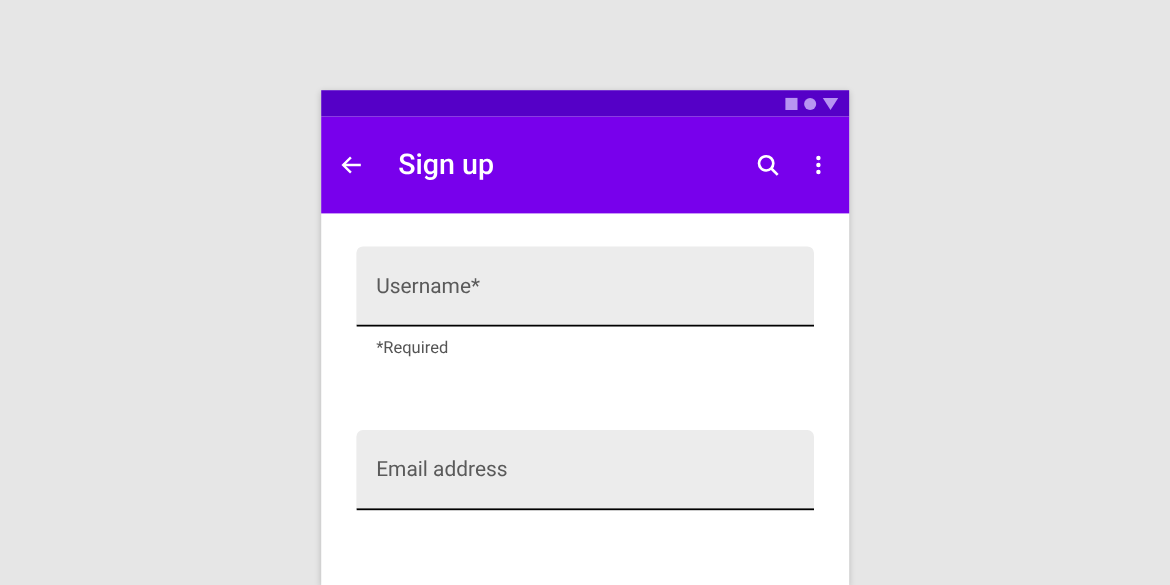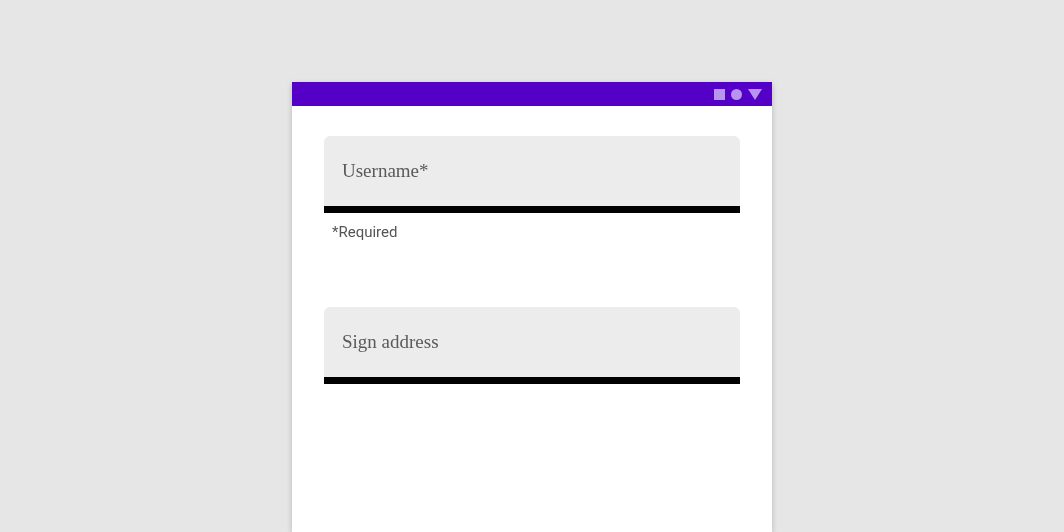--- a/index.html
+++ b/index.html
@@ -51,53 +51,74 @@
       flex: 1;
     }
     .appbar .action { width: 24px; height: 24px; display:flex; align-items:center; justify-content:center; margin-left: 22px; cursor:pointer; }
     .content {
       padding: 30px 32px 0 32px;
     }
     .field {
       background: #ececec;
       border-top-left-radius: 6px;
       border-top-right-radius: 6px;
-      border-bottom: 7px solid #000000;
+      border-bottom: 2px solid #000000;
       padding: 24px 18px;
       margin-bottom: 0;
-      font-family: Liberation Serif, serif;
     }
     .field-label {
       font-size: 19px;
       color: #5a5a5a;
     }
     .helper {
       font-size: 15px;
       color: #555;
-      margin: 10px 0 28px 8px;
+      margin: 10px 0 28px 18px;
     }
     .gap-lg { height: 38px; }
     svg { display:block; }
   </style>
 </head>
 <body>
 
 <div class="device">
   <div class="statusbar">
     <div class="sq"></div>
     <div class="ci"></div>
     <div class="tr"></div>
   </div>
 
+  <div class="appbar">
+    <div class="back">
+      <svg viewBox="0 0 24 24" width="26" height="26" fill="none" stroke="#fff" stroke-width="2.2">
+        <line x1="20" y1="12" x2="4" y2="12"></line>
+        <polyline points="11 5 4 12 11 19"></polyline>
+      </svg>
+    </div>
+    <div class="title">Sign up</div>
+    <div class="action">
+      <svg viewBox="0 0 24 24" width="26" height="26" fill="none" stroke="#fff" stroke-width="2.4">
+        <circle cx="10.5" cy="10.5" r="6.5"></circle>
+        <line x1="21" y1="21" x2="15.2" y2="15.2"></line>
+      </svg>
+    </div>
+    <div class="action">
+      <svg viewBox="0 0 24 24" width="22" height="22" fill="#fff">
+        <circle cx="12" cy="5" r="2.2"></circle>
+        <circle cx="12" cy="12" r="2.2"></circle>
+        <circle cx="12" cy="19" r="2.2"></circle>
+      </svg>
+    </div>
+  </div>
 
   <div class="content">
     <div class="field">
       <div class="field-label">Username*</div>
     </div>
     <div class="helper">*Required</div>
 
     <div class="gap-lg"></div>
 
     <div class="field">
-      <div class="field-label">Sign address</div>
+      <div class="field-label">Email address</div>
     </div>
   </div>
 </div>
 
 </body></html>

